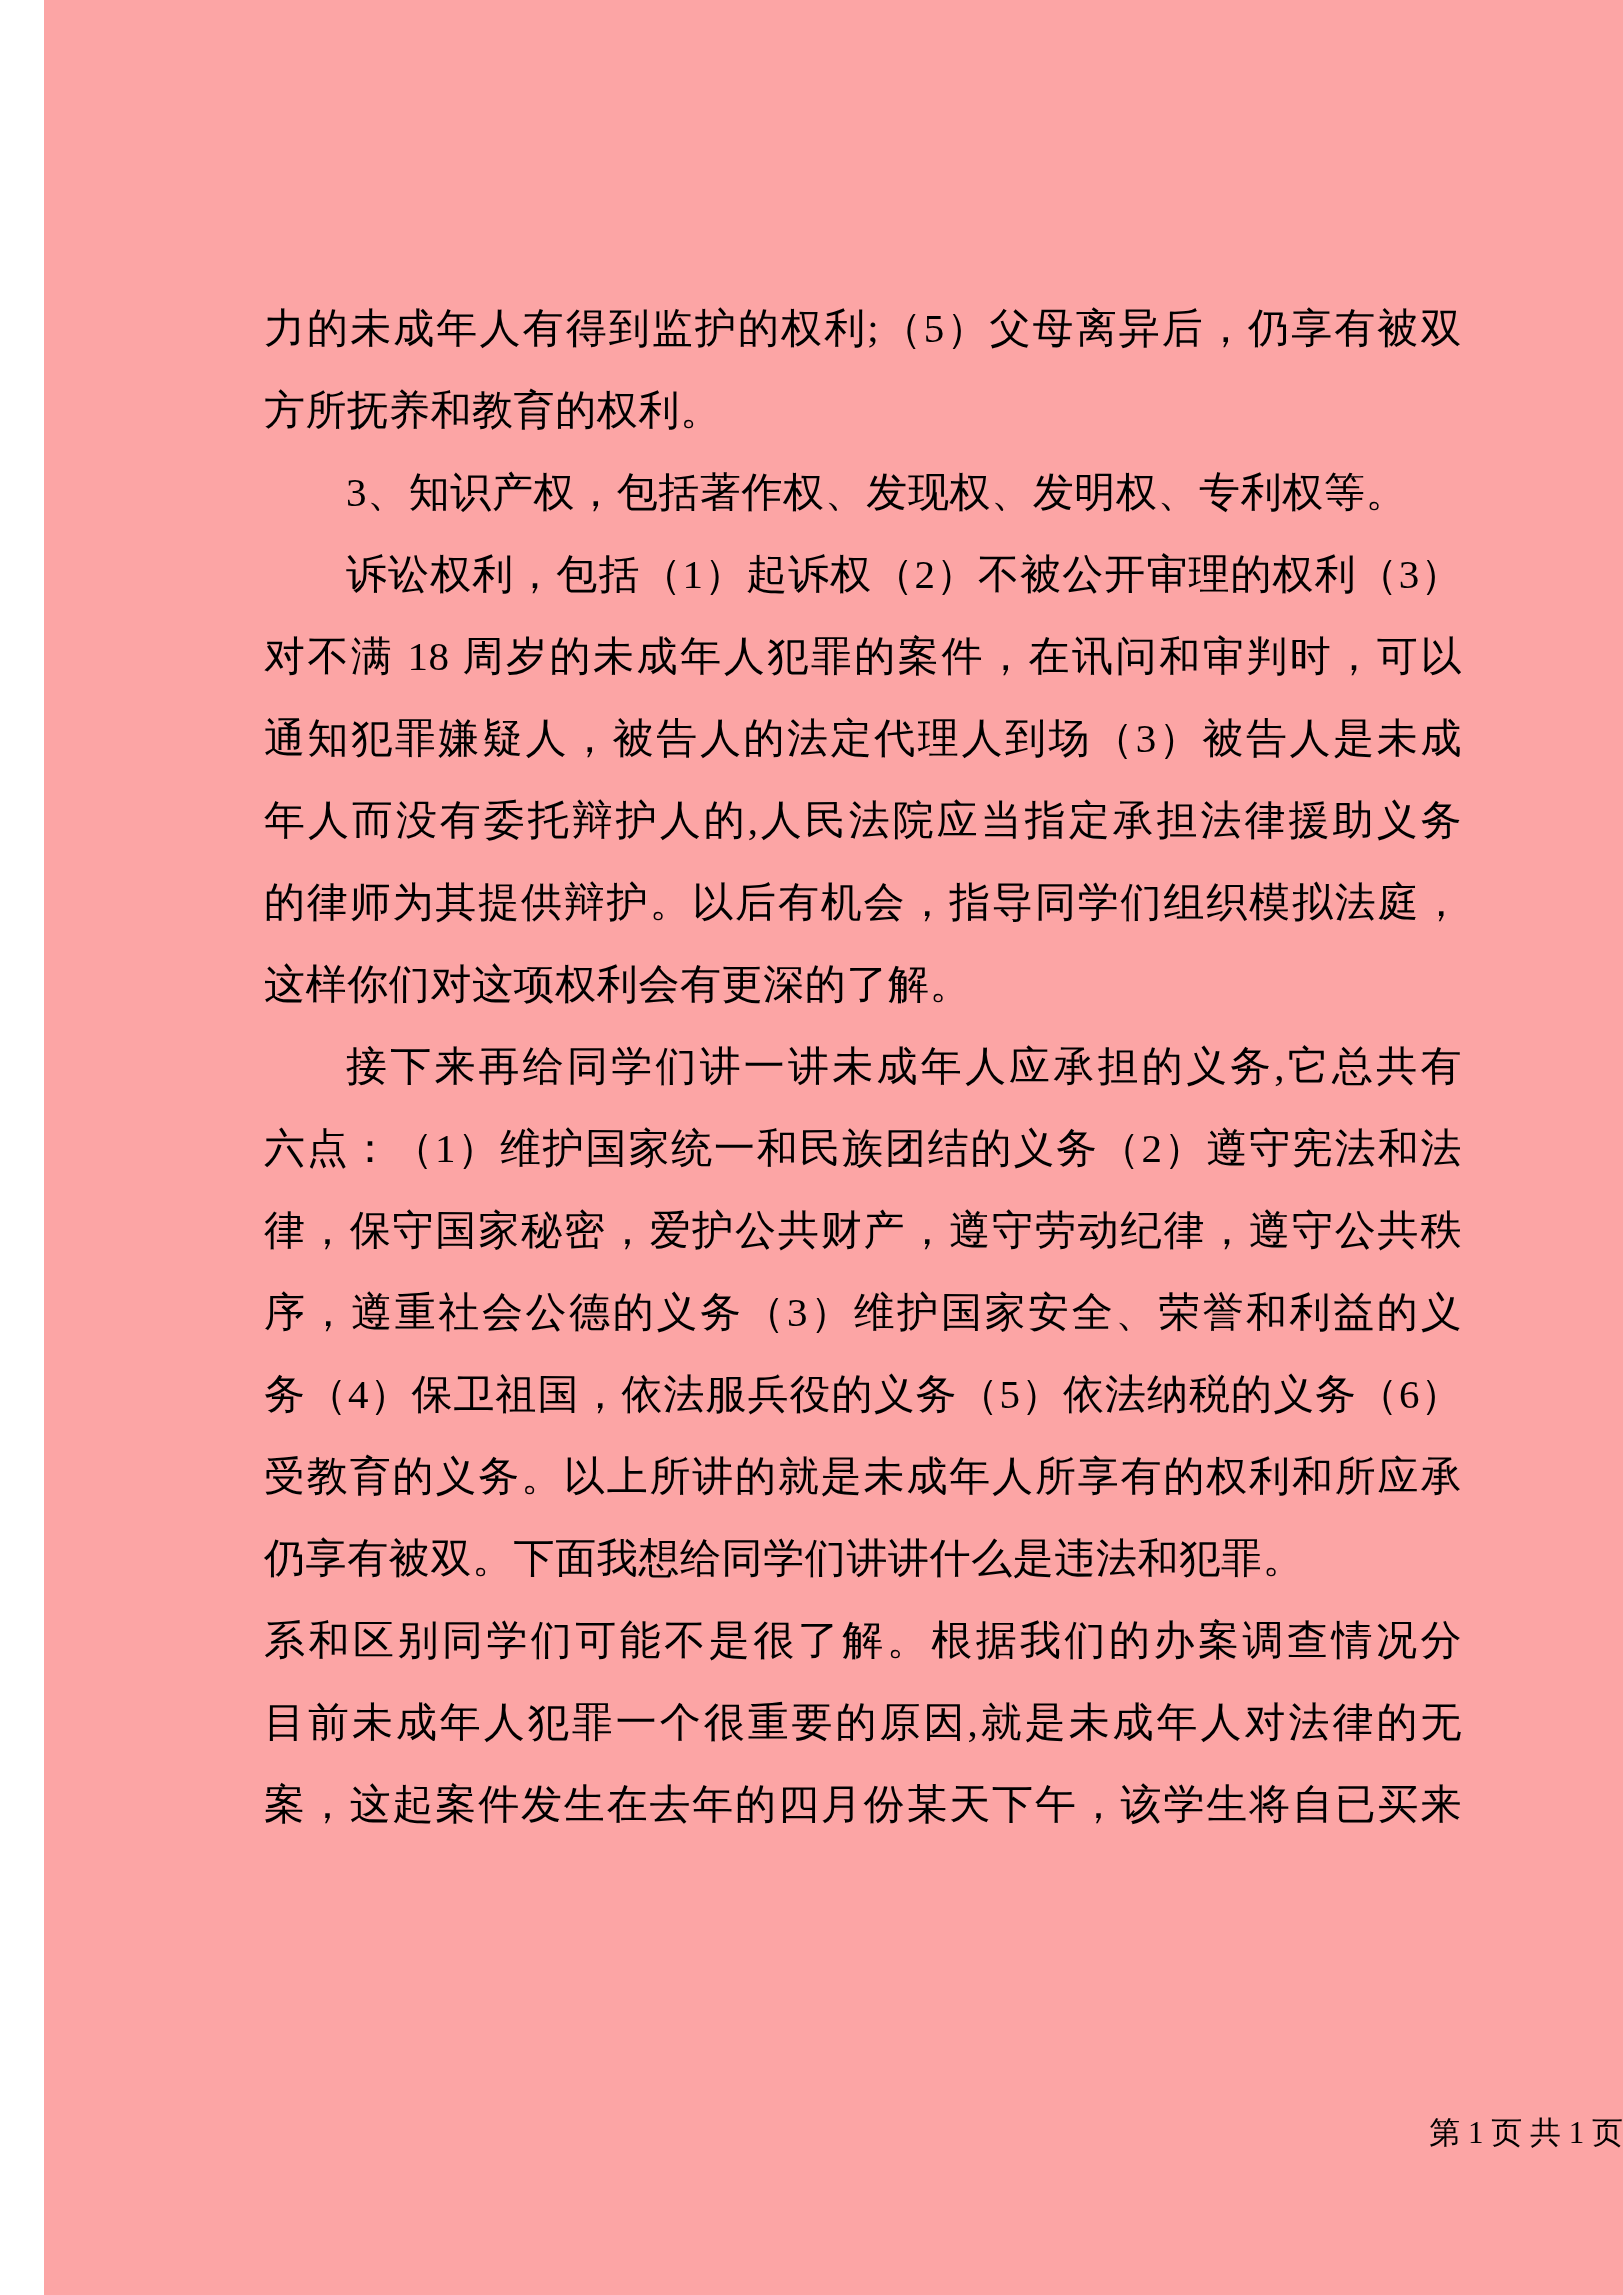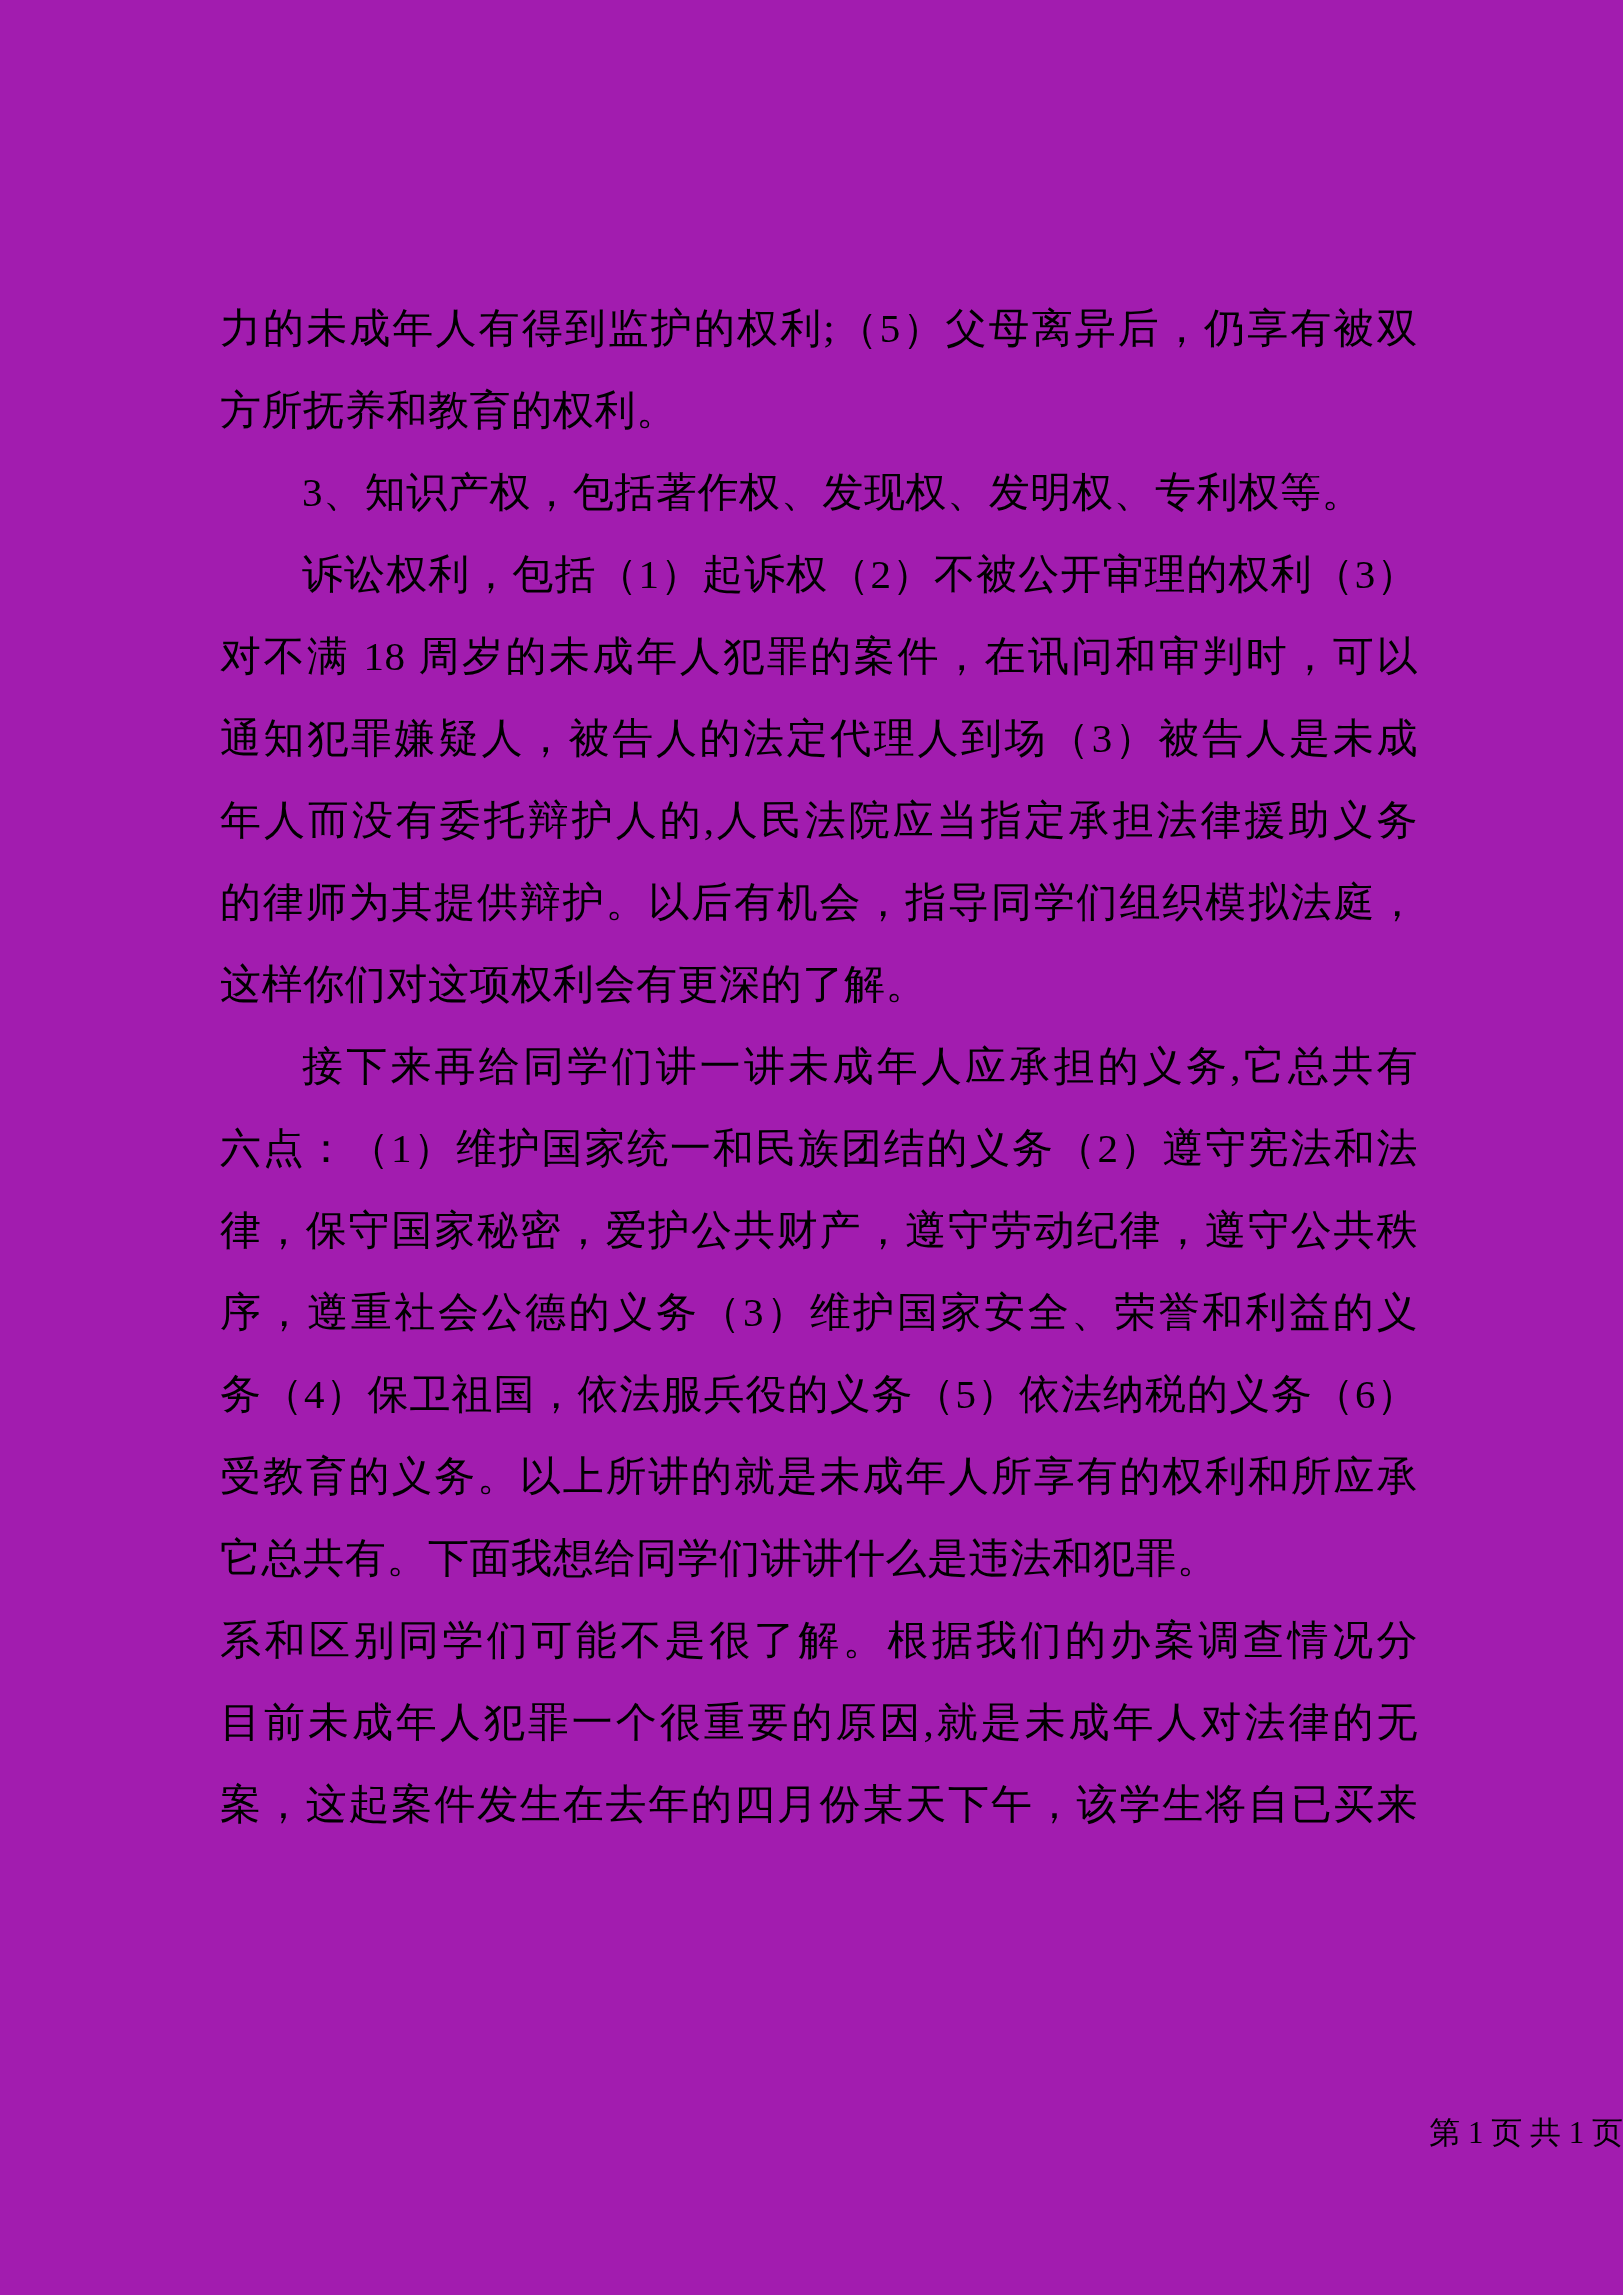--- a/index.html
+++ b/index.html
@@ -12,21 +12,22 @@
     height: 2295px;
     background: #ffffff;
     position: relative;
     overflow: hidden;
     font-family: "Liberation Serif", "DejaVu Serif", serif;
     color: #000000;
   }
   .doc-page {
     position: absolute;
     inset: 0;
-    background: #a21caf;
+    background: #fca5a5;
+    margin-left: 44px;
   }
   .doc-body {
     position: absolute;
     left: 220px;
     top: 287px;
     width: 1198px;
   }
   .doc-line {
     font-size: 41px;
     line-height: 82px;
@@ -69,21 +70,21 @@
       <div class="doc-line">通知犯罪嫌疑人，被告人的法定代理人到场（3）被告人是未成</div>
       <div class="doc-line">年人而没有委托辩护人的,人民法院应当指定承担法律援助义务</div>
       <div class="doc-line">的律师为其提供辩护。以后有机会，指导同学们组织模拟法庭，</div>
       <div class="doc-line para-end">这样你们对这项权利会有更深的了解。</div>
       <div class="doc-line indent">接下来再给同学们讲一讲未成年人应承担的义务,它总共有</div>
       <div class="doc-line">六点：（1）维护国家统一和民族团结的义务（2）遵守宪法和法</div>
       <div class="doc-line">律，保守国家秘密，爱护公共财产，遵守劳动纪律，遵守公共秩</div>
       <div class="doc-line">序，遵重社会公德的义务（3）维护国家安全、荣誉和利益的义</div>
       <div class="doc-line">务（4）保卫祖国，依法服兵役的义务（5）依法纳税的义务（6）</div>
       <div class="doc-line">受教育的义务。以上所讲的就是未成年人所享有的权利和所应承</div>
-      <div class="doc-line para-end">它总共有。下面我想给同学们讲讲什么是违法和犯罪。</div>
+      <div class="doc-line para-end">仍享有被双。下面我想给同学们讲讲什么是违法和犯罪。</div>
       <div class="doc-line">系和区别同学们可能不是很了解。根据我们的办案调查情况分析，</div>
       <div class="doc-line">目前未成年人犯罪一个很重要的原因,就是未成年人对法律的无</div>
       <div class="doc-line">案，这起案件发生在去年的四月份某天下午，该学生将自已买来</div>
     </div>
 
   <div class="doc-footer">第 1 页 共 1 页</div>
 </div>
 
 
 </body></html>

